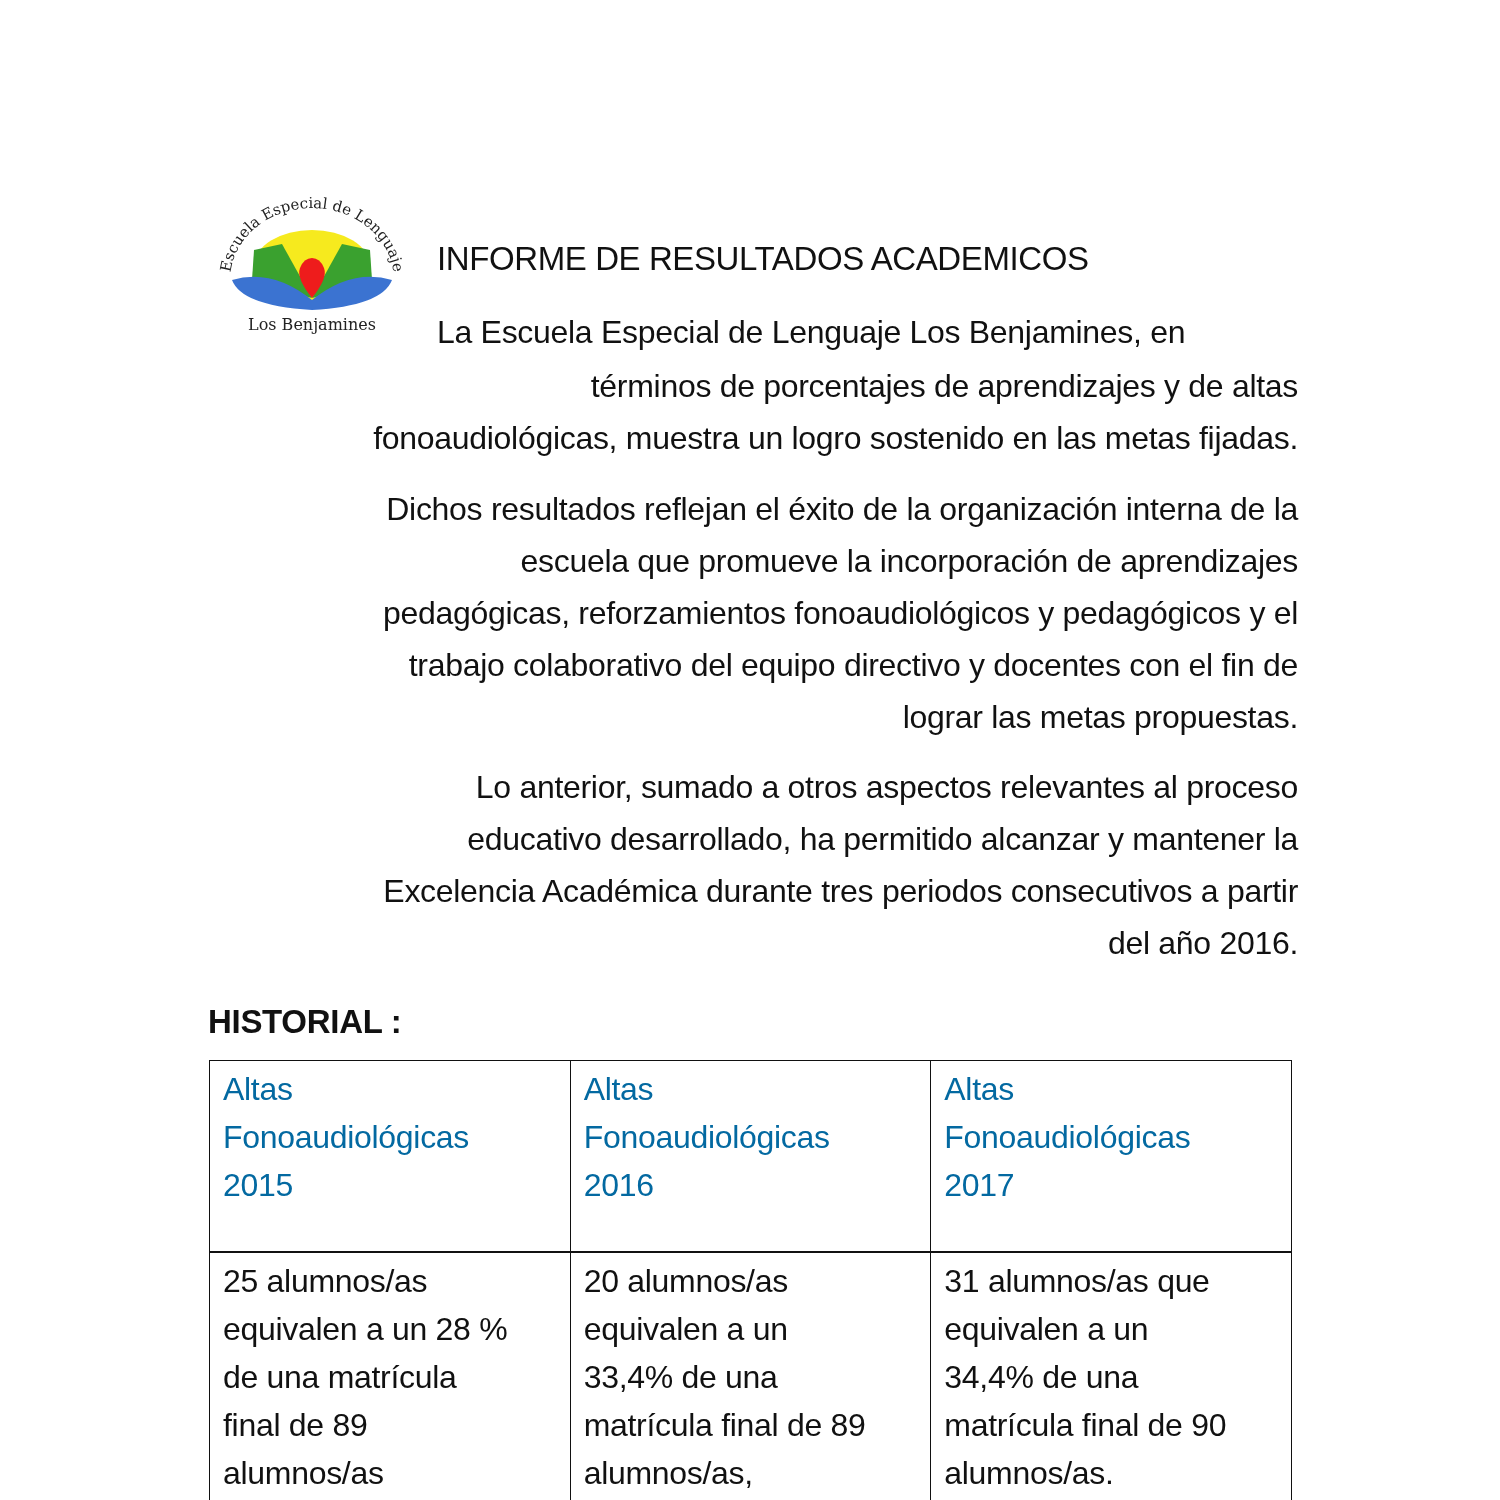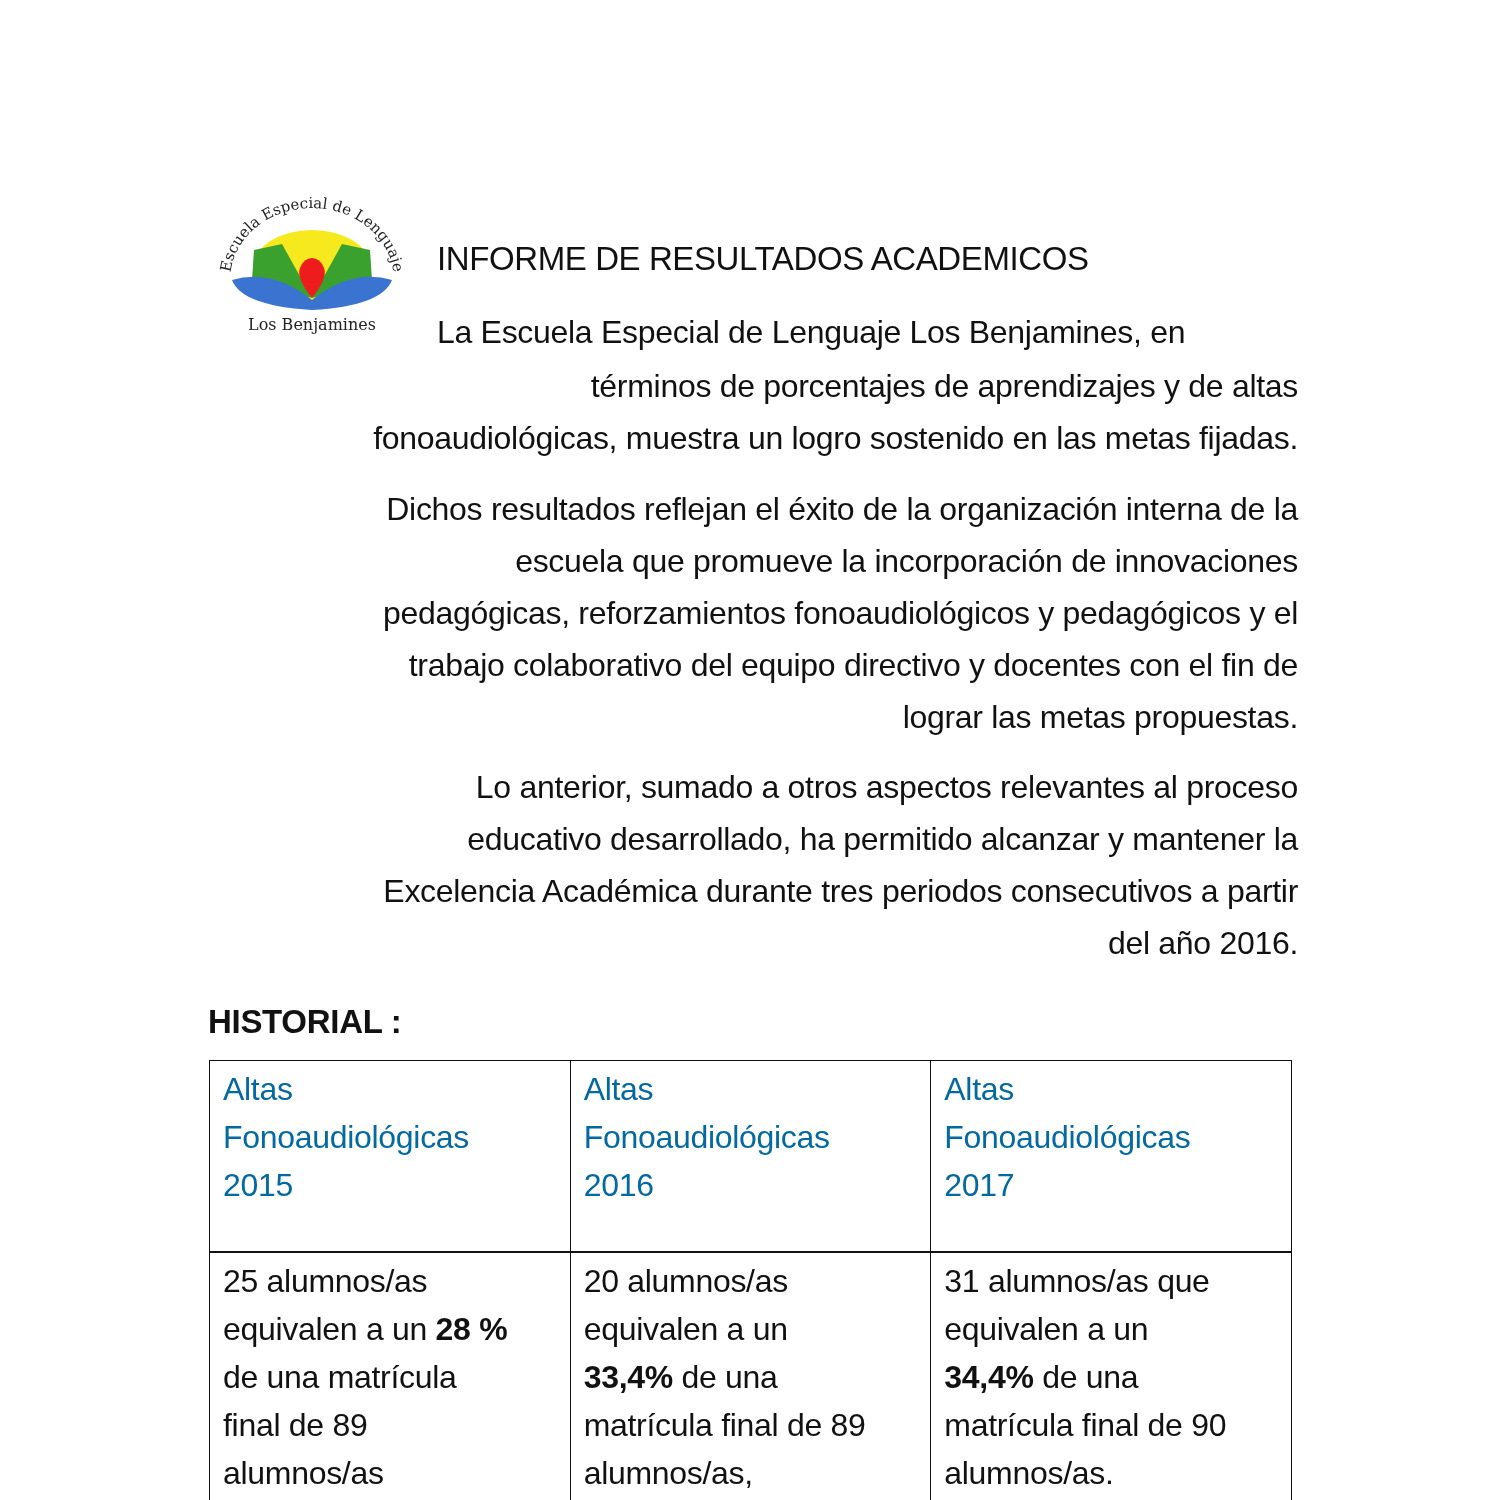--- a/index.html
+++ b/index.html
@@ -13,21 +13,21 @@
   .para { position: absolute; left: 208px; width: 1090px; font-size: 32px; line-height: 52px; letter-spacing: -0.3px; }
   .para .line { display: block; white-space: nowrap; text-align: right; }
   .historial { position: absolute; left: 208px; top: 992px; font-size: 33px; font-weight: bold; letter-spacing: -0.3px; margin-top: 11px; }
   table.hist { position: absolute; left: 209px; top: 1060px; border-collapse: collapse; width: 1083px; table-layout: fixed; }
   table.hist td { border: 1.5px solid #111; vertical-align: top; padding: 4px 12px 0 13px;
                   font-size: 32px; line-height: 48px; letter-spacing: -0.3px; }
   table.hist tr.head td { height: 186px; color: #0369a1; }
   table.hist tr.head td { border-bottom: 2.5px solid #111; }
   table.hist tr.body td { height: 300px; }
   table.hist .line { display: block; white-space: nowrap; }
-  b { font-weight: bold; }
+  b { font-weight: normal; }
 </style>
 </head>
 <body>
 
 <div class="page">
 
   <div class="logo">
     <svg width="200" height="150" viewBox="0 0 200 150">
       <defs>
         <path id="arcPath" d="M 18 92 A 82 72 0 0 1 182 92" fill="none"></path>
@@ -52,21 +52,21 @@
   <div class="title">INFORME DE RESULTADOS ACADEMICOS</div>
 
   <div class="p1-first">La Escuela Especial de Lenguaje Los Benjamines, en</div>
   <div class="para" style="top: 360px;">
     <span class="line">términos de porcentajes de aprendizajes y de altas</span>
     <span class="line">fonoaudiológicas, muestra un logro sostenido en las metas fijadas.</span>
   </div>
 
   <div class="para" style="top: 483px;">
     <span class="line">Dichos resultados reflejan el éxito de la organización interna de la</span>
-    <span class="line">escuela que promueve la incorporación de innovaciones</span>
+    <span class="line">escuela que promueve la incorporación de aprendizajes</span>
     <span class="line">pedagógicas, reforzamientos fonoaudiológicos y pedagógicos y el</span>
     <span class="line">trabajo colaborativo del equipo directivo y docentes con el fin de</span>
     <span class="line">lograr las metas propuestas.</span>
   </div>
 
   <div class="para" style="top: 761px;">
     <span class="line">Lo anterior, sumado a otros aspectos relevantes al proceso</span>
     <span class="line">educativo desarrollado, ha permitido alcanzar y mantener la</span>
     <span class="line">Excelencia Académica durante tres periodos consecutivos a partir</span>
     <span class="line">del año 2016.</span>

